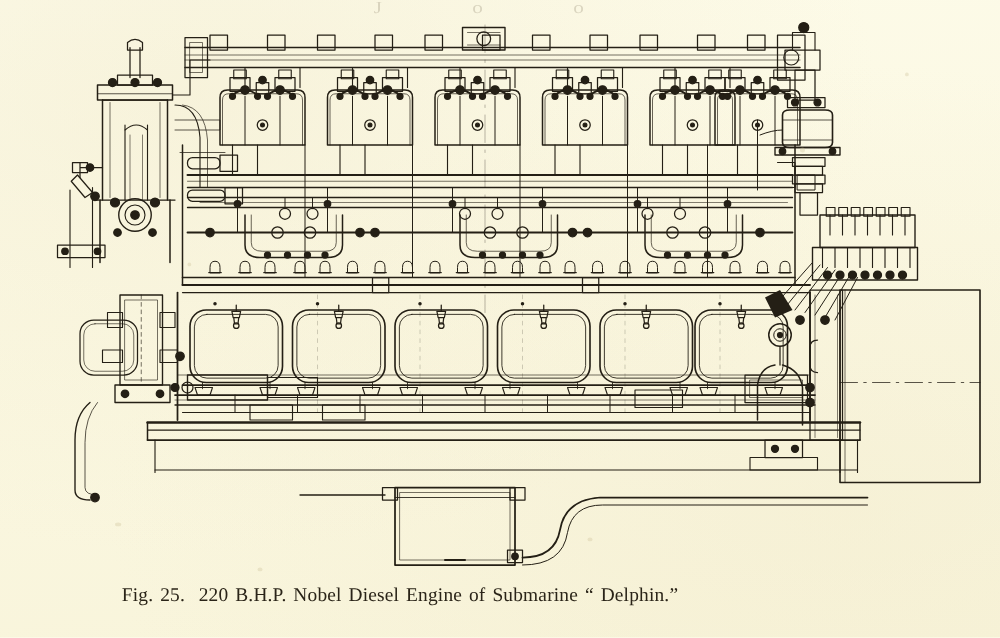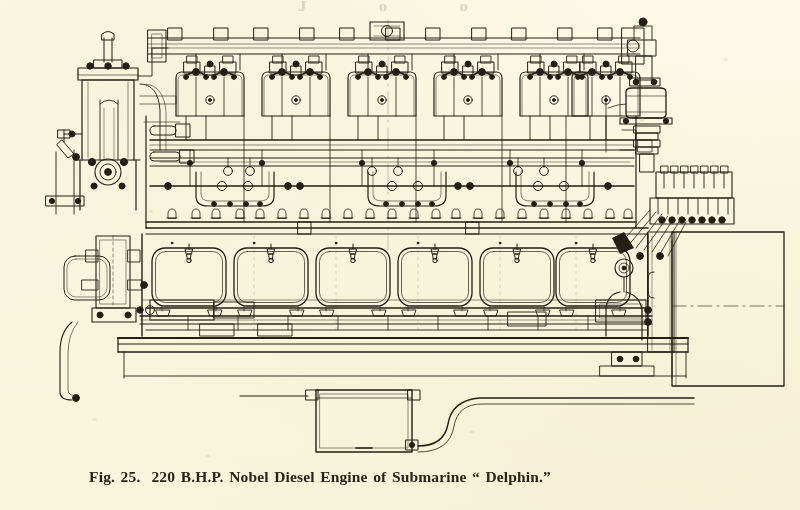--- a/index.html
+++ b/index.html
@@ -7,21 +7,20 @@
     width:800px;height:510px;overflow:hidden;
     background:#fdfbe9;
     font-family:"Liberation Serif", serif;
   }
   #page{
     position:relative;width:800px;height:510px;
     background:
       radial-gradient(ellipse at 20% 15%, rgba(235,226,192,.30), rgba(235,226,192,0) 60%),
       radial-gradient(ellipse at 85% 80%, rgba(238,229,196,.28), rgba(238,229,196,0) 62%),
       linear-gradient(175deg,#fdfbe9 0%,#fbf8e2 45%,#f8f4da 100%);
-    font-weight: bold;
   }
   
   #bleed{
     position:absolute;left:0;top:-4px;width:800px;height:26px;
     opacity:.22;color:#6d6048;font-size:17px;letter-spacing:34px;
     text-align:center;white-space:nowrap;pointer-events:none;
     transform:scaleY(.8);
   }
   #figure{position:absolute;left:0;top:0;width:800px;height:462px;}
   #figure svg{display:block;width:800px;height:462px;}

